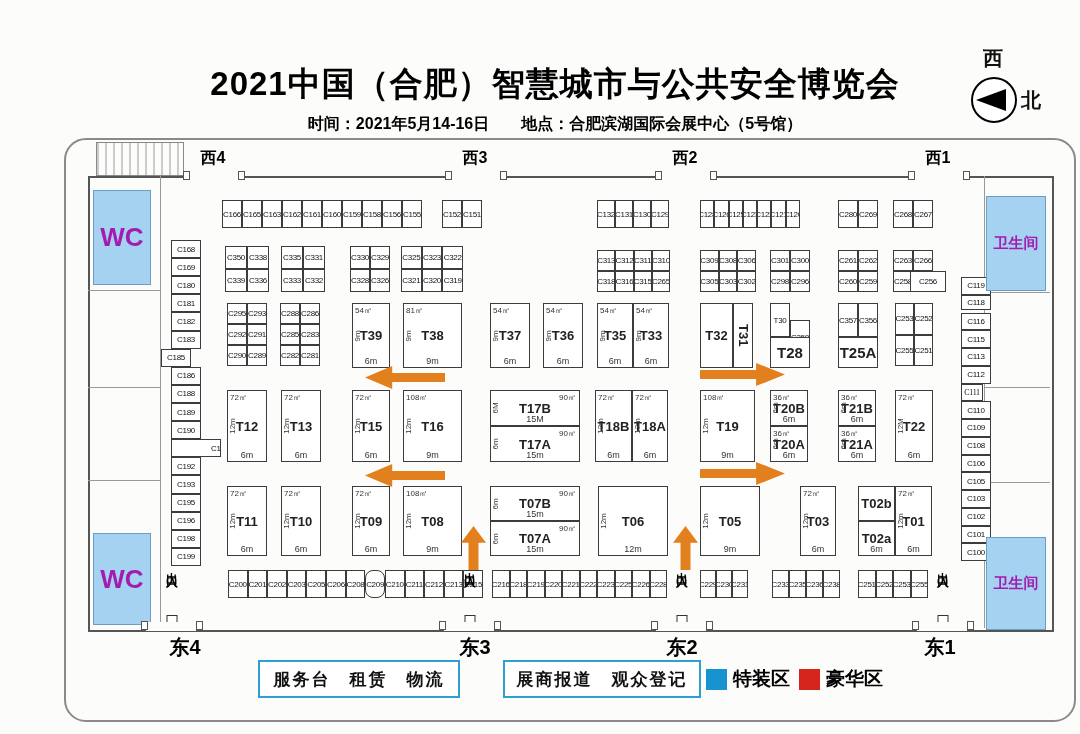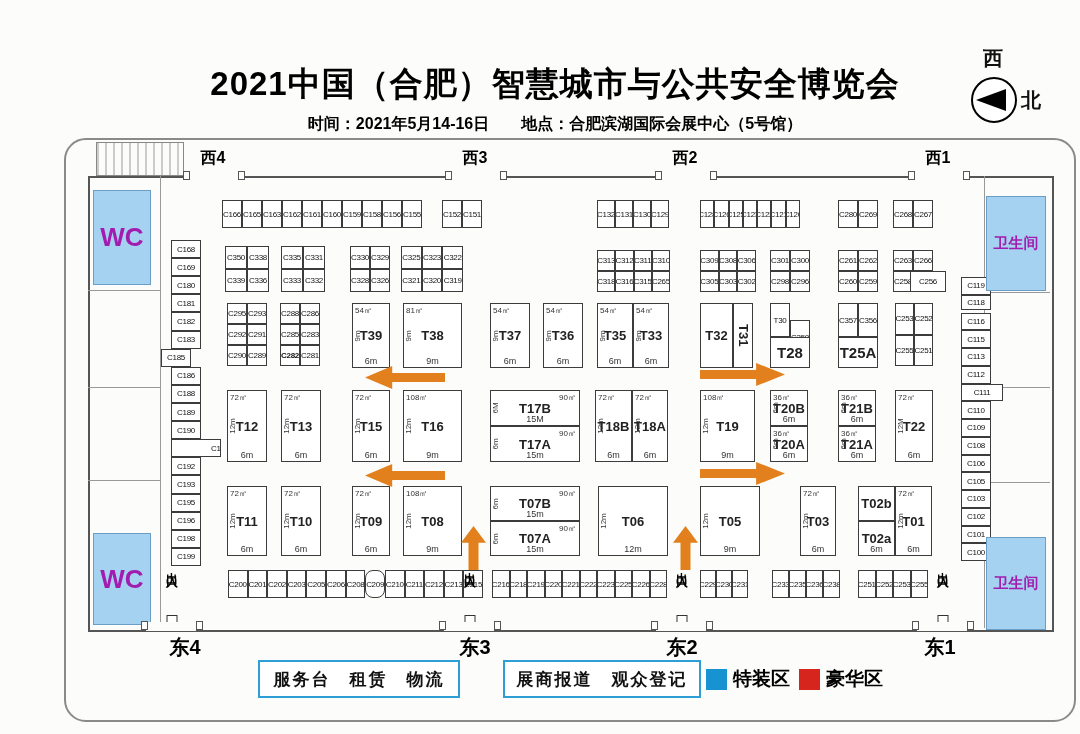--- a/index.html
+++ b/index.html
@@ -144,21 +144,21 @@
     <div class="cell" style="left: 171px; top: 493.556px; width: 30px; height: 18.1111px;">C195</div>
     <div class="cell" style="left: 171px; top: 511.667px; width: 30px; height: 18.1111px;">C196</div>
     <div class="cell" style="left: 171px; top: 529.778px; width: 30px; height: 18.1111px;">C198</div>
     <div class="cell" style="left: 171px; top: 547.889px; width: 30px; height: 18.1111px;">C199</div>
     <div class="cell" style="left: 961px; top: 277px; width: 30px; height: 17.75px;">C119</div>
     <div class="cell" style="left: 961px; top: 294.75px; width: 30px; height: 15px;">C118</div>
     <div class="cell" style="left: 961px; top: 312.5px; width: 30px; height: 17.75px;">C116</div>
     <div class="cell" style="left: 961px; top: 330.25px; width: 30px; height: 17.75px;">C115</div>
     <div class="cell" style="left: 961px; top: 348px; width: 30px; height: 17.75px;">C113</div>
     <div class="cell" style="left: 961px; top: 365.75px; width: 30px; height: 17.75px;">C112</div>
-    <div class="cell" style="left: 961px; top: 383.5px; width: 42px; height: 17.75px;">C111</div>
+    <div class="cell" style="left: 961px; top: 383.5px; width: 22px; height: 17.75px; font-family: Liberation Serif, serif;">C111</div>
     <div class="cell" style="left: 961px; top: 401.25px; width: 30px; height: 17.75px;">C110</div>
     <div class="cell" style="left: 961px; top: 419px; width: 30px; height: 17.75px;">C109</div>
     <div class="cell" style="left: 961px; top: 436.75px; width: 30px; height: 17.75px;">C108</div>
     <div class="cell" style="left: 961px; top: 454.5px; width: 30px; height: 17.75px;">C106</div>
     <div class="cell" style="left: 961px; top: 472.25px; width: 30px; height: 17.75px;">C105</div>
     <div class="cell" style="left: 961px; top: 490px; width: 30px; height: 17.75px;">C103</div>
     <div class="cell" style="left: 961px; top: 507.75px; width: 30px; height: 17.75px;">C102</div>
     <div class="cell" style="left: 961px; top: 525.5px; width: 30px; height: 17.75px;">C101</div>
     <div class="cell" style="left: 961px; top: 543.25px; width: 30px; height: 17.75px;">C100</div>
     <div class="cell" style="left: 228px; top: 570px; width: 19.6154px; height: 28px;">C200</div>
@@ -242,21 +242,21 @@
     <div class="cell" style="left: 227px; top: 303px; width: 20px; height: 21px;">C295</div>
     <div class="cell" style="left: 247px; top: 303px; width: 20px; height: 21px;">C293</div>
     <div class="cell" style="left: 227px; top: 324px; width: 20px; height: 21px;">C292</div>
     <div class="cell" style="left: 247px; top: 324px; width: 20px; height: 21px;">C291</div>
     <div class="cell" style="left: 227px; top: 345px; width: 20px; height: 21px;">C290</div>
     <div class="cell" style="left: 247px; top: 345px; width: 20px; height: 21px;">C289</div>
     <div class="cell" style="left: 280px; top: 303px; width: 20px; height: 21px;">C288</div>
     <div class="cell" style="left: 300px; top: 303px; width: 20px; height: 21px;">C286</div>
     <div class="cell" style="left: 280px; top: 324px; width: 20px; height: 21px;">C285</div>
     <div class="cell" style="left: 300px; top: 324px; width: 20px; height: 21px;">C283</div>
-    <div class="cell" style="left: 280px; top: 345px; width: 20px; height: 21px; font-weight: bold;">C282</div>
+    <div class="cell" style="left: 280px; top: 345px; width: 20px; height: 21px;">C282</div>
     <div class="cell" style="left: 300px; top: 345px; width: 20px; height: 21px;">C281</div>
     <div class="cell" style="left: 895px; top: 303px; width: 19px; height: 31.5px;">C253</div>
     <div class="cell" style="left: 914px; top: 303px; width: 19px; height: 31.5px;">C252</div>
     <div class="cell" style="left: 895px; top: 334.5px; width: 19px; height: 31.5px;">C255</div>
     <div class="cell" style="left: 914px; top: 334.5px; width: 19px; height: 31.5px;">C251</div>
     <div class="cell" style="left: 770px; top: 303px; width: 20px; height: 34px;">T30</div>
     <div class="cell" style="left: 790px; top: 320px; width: 20px; height: 34px;">C358</div>
     <div class="cell" style="left: 838px; top: 303px; width: 20px; height: 34px;">C357</div>
     <div class="cell" style="left: 858px; top: 303px; width: 20px; height: 34px;">C356</div>
     <div class="tbooth" style="left: 352px; top: 303px; width: 38px; height: 65px;">

